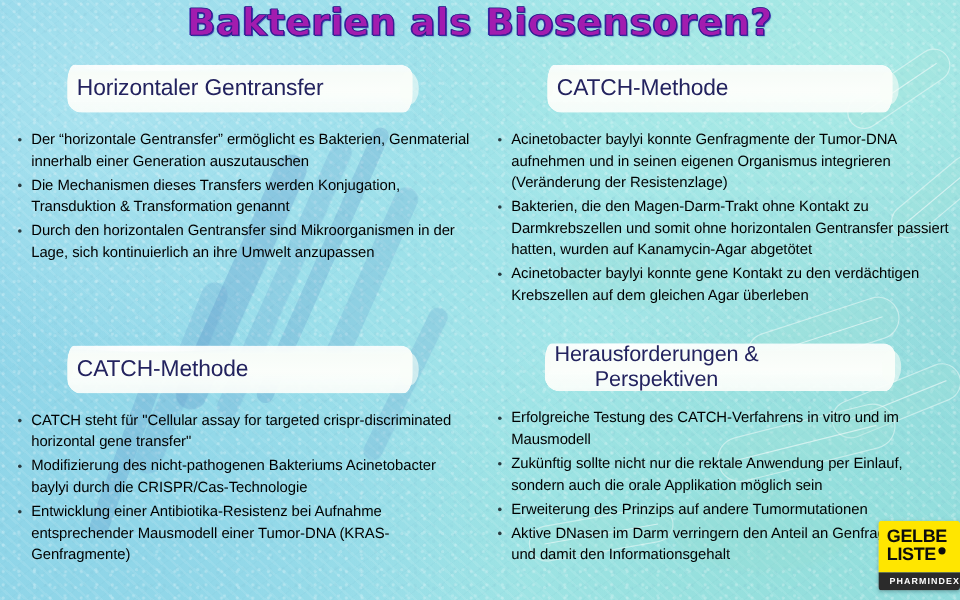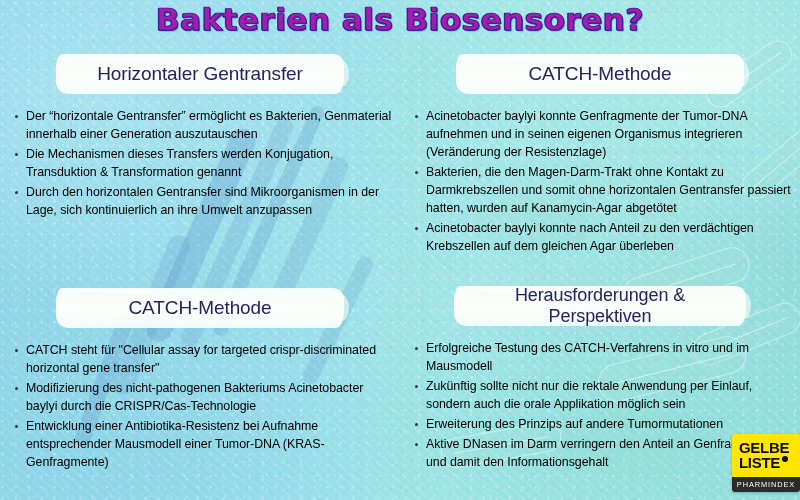--- a/index.html
+++ b/index.html
@@ -75,21 +75,21 @@
   .panel{position:absolute;}
   .panel.tl{left:0;top:52px;width:400px;}
   .panel.tr{left:400px;top:52px;width:400px;}
   .panel.bl{left:0;top:286px;width:400px;}
   .panel.br{left:400px;top:284px;width:400px;}
 
   
   .banner{
     position:relative;margin:0 auto;
     width:272px;min-height:44px;
-    display:flex;align-items:center;justify-content:center;
+    display:flex;align-items:center;justify-content:flex-start;
   }
   .banner .stroke{
     position:absolute;left:-8px;right:-8px;top:2px;bottom:2px;
     background:
       linear-gradient(180deg, rgba(255,255,255,.88) 0%, #f7fcf8 18%, #fbfefb 55%, rgba(250,253,250,.92) 100%);
     border-radius:6px 10px 8px 12px / 14px 10px 16px 12px;
     box-shadow:0 0 0 0 rgba(0,0,0,0);
     -webkit-mask-image:
       radial-gradient(ellipse 10px 22px at 0% 50%, #000 60%, transparent 61%),
       radial-gradient(ellipse 10px 22px at 100% 50%, #000 60%, transparent 61%),
@@ -153,22 +153,22 @@
   .logo .ylw .l1,.logo .ylw .l2{
     color:#0d0d0d;font-weight:bold;font-size:15px;line-height:.98;
     letter-spacing:-.3px;font-family:"Liberation Sans","DejaVu Sans",sans-serif;
   }
   .logo .ylw .l2{display:flex;align-items:flex-start;gap:2px;}
   .logo .ylw .dot{
     display:inline-block;width:6px;height:6px;background:#0d0d0d;border-radius:50%;
     margin-bottom:1px;
   }
   .logo .drk{
-    background:#2b2b2b;color:#fff;text-align:center;
-    font-size:7.4px;font-weight:normal;letter-spacing:.9px;
+    background:#2b2b2b;color:#fff;text-align:right;
+    font-size:7.4px;font-weight:bold;letter-spacing:.9px;
     padding:3px 0 3.5px;
     font-family:"Liberation Sans","DejaVu Sans",sans-serif;
   }
 </style>
 </head>
 <body>
 
 <div class="bg">
   <div class="bg-base"></div>
   <div class="bg-tex"></div>
@@ -223,21 +223,21 @@
 
   <section class="panel tr">
     <div class="banner">
       <span class="stroke"></span>
       <span class="frayR"></span>
       <span class="txt">CATCH-Methode</span>
     </div>
     <ul class="bullets">
       <li>Acinetobacter baylyi konnte Genfragmente der Tumor-DNA aufnehmen und in seinen eigenen Organismus integrieren (Veränderung der Resistenzlage)</li>
       <li>Bakterien, die den Magen-Darm-Trakt ohne Kontakt zu Darmkrebszellen und somit ohne horizontalen Gentransfer passiert hatten, wurden auf Kanamycin-Agar abgetötet</li>
-      <li>Acinetobacter baylyi konnte nach Anteil zu den verdächtigen Krebszellen auf dem gleichen Agar überleben</li>
+      <li>Acinetobacter baylyi konnte gene Kontakt zu den verdächtigen Krebszellen auf dem gleichen Agar überleben</li>
     </ul>
   </section>
 
   <section class="panel bl">
     <div class="banner">
       <span class="stroke"></span>
       <span class="frayR"></span>
       <span class="txt">CATCH-Methode</span>
     </div>
     <ul class="bullets">

